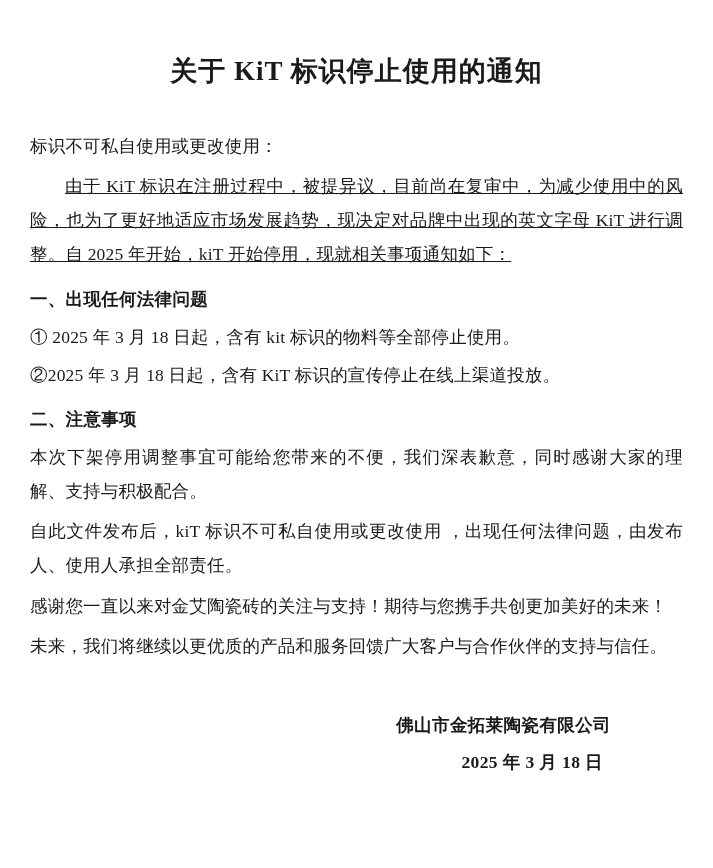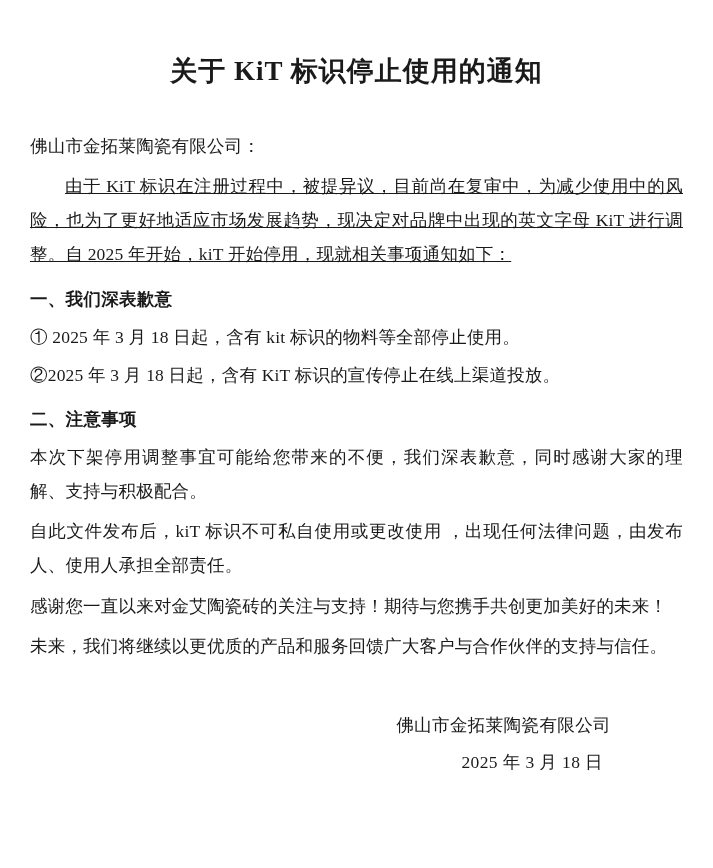--- a/index.html
+++ b/index.html
@@ -56,20 +56,21 @@
   .list-item {
     font-size: 17.5px;
     line-height: 1.95;
     margin: 2px 0 4px 0;
     letter-spacing: 0.2px;
   }
   .sign-block {
     margin-top: 44px;
     text-align: right;
     padding-right: 72px;
+    font-weight: bold;
   }
   .sign-line {
     font-size: 17.5px;
     line-height: 2.1;
     letter-spacing: 0.4px;
   }
   .sign-date {
     font-size: 17.5px;
     line-height: 2.1;
     letter-spacing: 0.4px;
@@ -81,25 +82,25 @@
 </style>
 </head>
 <body>
 
 <div class="page">
 
   <h1 class="doc-title">关于 KiT 标识停止使用的通知</h1>
 
   <div class="body-block">
 
-    <p class="para">佛山市金拓莱陶瓷有限公司：</p>
+    <p class="para">标识不可私自使用或更改使用：</p>
 
     <p class="para indent">由于 KiT 标识在注册过程中，被提异议，目前尚在复审中，为减少使用中的风险，也为了更好地适应市场发展趋势，现决定对品牌中出现的英文字母 KiT 进行调整。自 2025 年开始，kiT 开始停用，现就相关事项通知如下：</p>
 
-    <h2 class="section-head">一、我们深表歉意</h2>
+    <h2 class="section-head">一、出现任何法律问题</h2>
     <p class="list-item">① 2025 年 3 月 18 日起，含有 kit 标识的物料等全部停止使用。</p>
     <p class="list-item">②2025 年 3 月 18 日起，含有 KiT 标识的宣传停止在线上渠道投放。</p>
 
     <h2 class="section-head">二、注意事项</h2>
     <p class="para">本次下架停用调整事宜可能给您带来的不便，我们深表歉意，同时感谢大家的理解、支持与积极配合。</p>
     <p class="para">自此文件发布后，kiT 标识不可私自使用或更改使用 ，出现任何法律问题，由发布人、使用人承担全部责任。</p>
     <p class="para">感谢您一直以来对金艾陶瓷砖的关注与支持！期待与您携手共创更加美好的未来！</p>
     <p class="para">未来，我们将继续以更优质的产品和服务回馈广大客户与合作伙伴的支持与信任。</p>
 
   </div>

